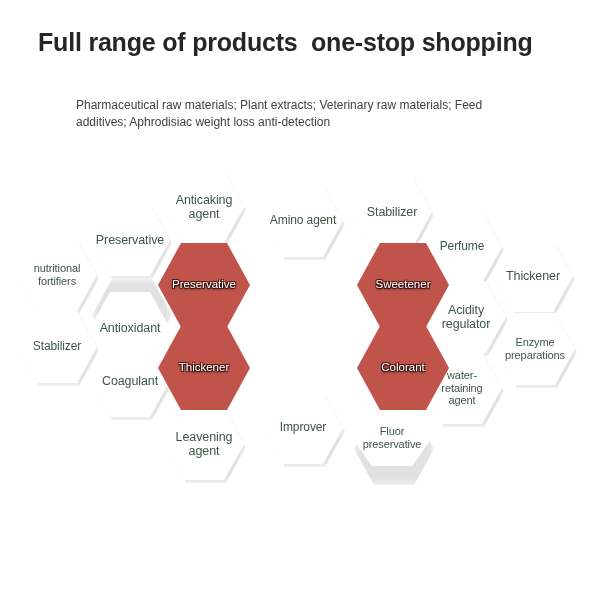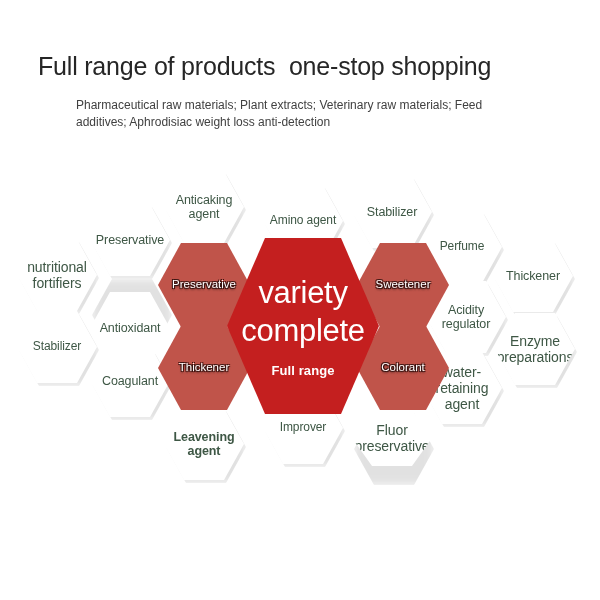--- a/index.html
+++ b/index.html
@@ -17,24 +17,24 @@
     width: 600px;
     height: 600px;
     background: #ffffff;
     overflow: hidden;
   }
 
   
   .title {
     position: absolute;
     left: 38px;
-    top: 52px;
+    top: 28px;
     width: 540px;
     font-size: 25px;
-    font-weight: normal;
+    font-weight: bold;
     letter-spacing: -0.2px;
     color: #262626;
     line-height: 1.15;
     white-space: pre;
   }
   .subtitle {
     position: absolute;
     left: 76px;
     top: 97px;
     width: 445px;
@@ -69,21 +69,21 @@
     padding: 0 6px;
   }
 
   
   .hex.white {
     background: #ffffff;
     color: #3e5745;
     font-size: 12.5px;
   }
   .hex.white .lbl { letter-spacing: -0.1px; }
-  .hex.white.sm  { font-size: 14px; }
+  .hex.white.sm  { font-size: 11px; }
   .hex.white.lg  { font-size: 12px; }
 
   
   .hexshadow {
     position: absolute;
     background: #c9c9c9;
     -webkit-clip-path: polygon(25% 0%, 75% 0%, 100% 50%, 75% 100%, 25% 100%, 0% 50%);
     clip-path: polygon(25% 0%, 75% 0%, 100% 50%, 75% 100%, 25% 100%, 0% 50%);
     filter: blur(4px);
     opacity: 0.55;
@@ -153,21 +153,21 @@
       </div>
       <div class="hexshadow" style="left: 92px; top: 348px; width: 80px; height: 72px; z-index: 1;"></div>
       <div class="hex white" style="left: 90px; top: 345px; width: 80px; height: 72px; z-index: 2;">
         <span class="lbl">Coagulant</span>
       </div>
       <div class="hexshadow" style="left: 166px; top: 174px; width: 80px; height: 72px; z-index: 1;"></div>
       <div class="hex white" style="left: 164px; top: 171px; width: 80px; height: 72px; z-index: 2;">
         <span class="lbl">Anticaking agent</span>
       </div>
       <div class="hexshadow" style="left: 166px; top: 411px; width: 80px; height: 72px; z-index: 1;"></div>
-      <div class="hex white" style="left: 164px; top: 408px; width: 80px; height: 72px; z-index: 2; font-weight: bold;">
+      <div class="hex white" style="left: 164px; top: 408px; width: 80px; height: 72px; z-index: 2;">
         <span class="lbl">Leavening agent</span>
       </div>
       <div class="hexshadow" style="left: 265px; top: 188px; width: 80px; height: 72px; z-index: 1;"></div>
       <div class="hex white lg" style="left: 263px; top: 185px; width: 80px; height: 72px; z-index: 2;">
         <span class="lbl">Amino agent</span>
       </div>
       <div class="hexshadow" style="left: 265px; top: 395px; width: 80px; height: 72px; z-index: 1;"></div>
       <div class="hex white lg" style="left: 263px; top: 392px; width: 80px; height: 72px; z-index: 2;">
         <span class="lbl">Improver</span>
       </div>
@@ -204,20 +204,15 @@
       </div>
       <div class="hex brick" style="left: 158px; top: 326px; width: 92px; height: 84px; z-index: 4;">
         <span class="lbl">Thickener</span>
       </div>
       <div class="hex brick" style="left: 357px; top: 243px; width: 92px; height: 84px; z-index: 4;">
         <span class="lbl">Sweetener</span>
       </div>
       <div class="hex brick" style="left: 357px; top: 326px; width: 92px; height: 84px; z-index: 4;">
         <span class="lbl">Colorant</span>
       </div>
-      <div class="hex core" style="left: 227px; top: 238px; width: 152px; height: 176px; z-index: 6;">
-        <div class="big">variety</div>
-        <div class="big">complete</div>
-        <div class="sub">Full range</div>
-      </div>
     </div>
 
 </div>
 
 </body></html>

